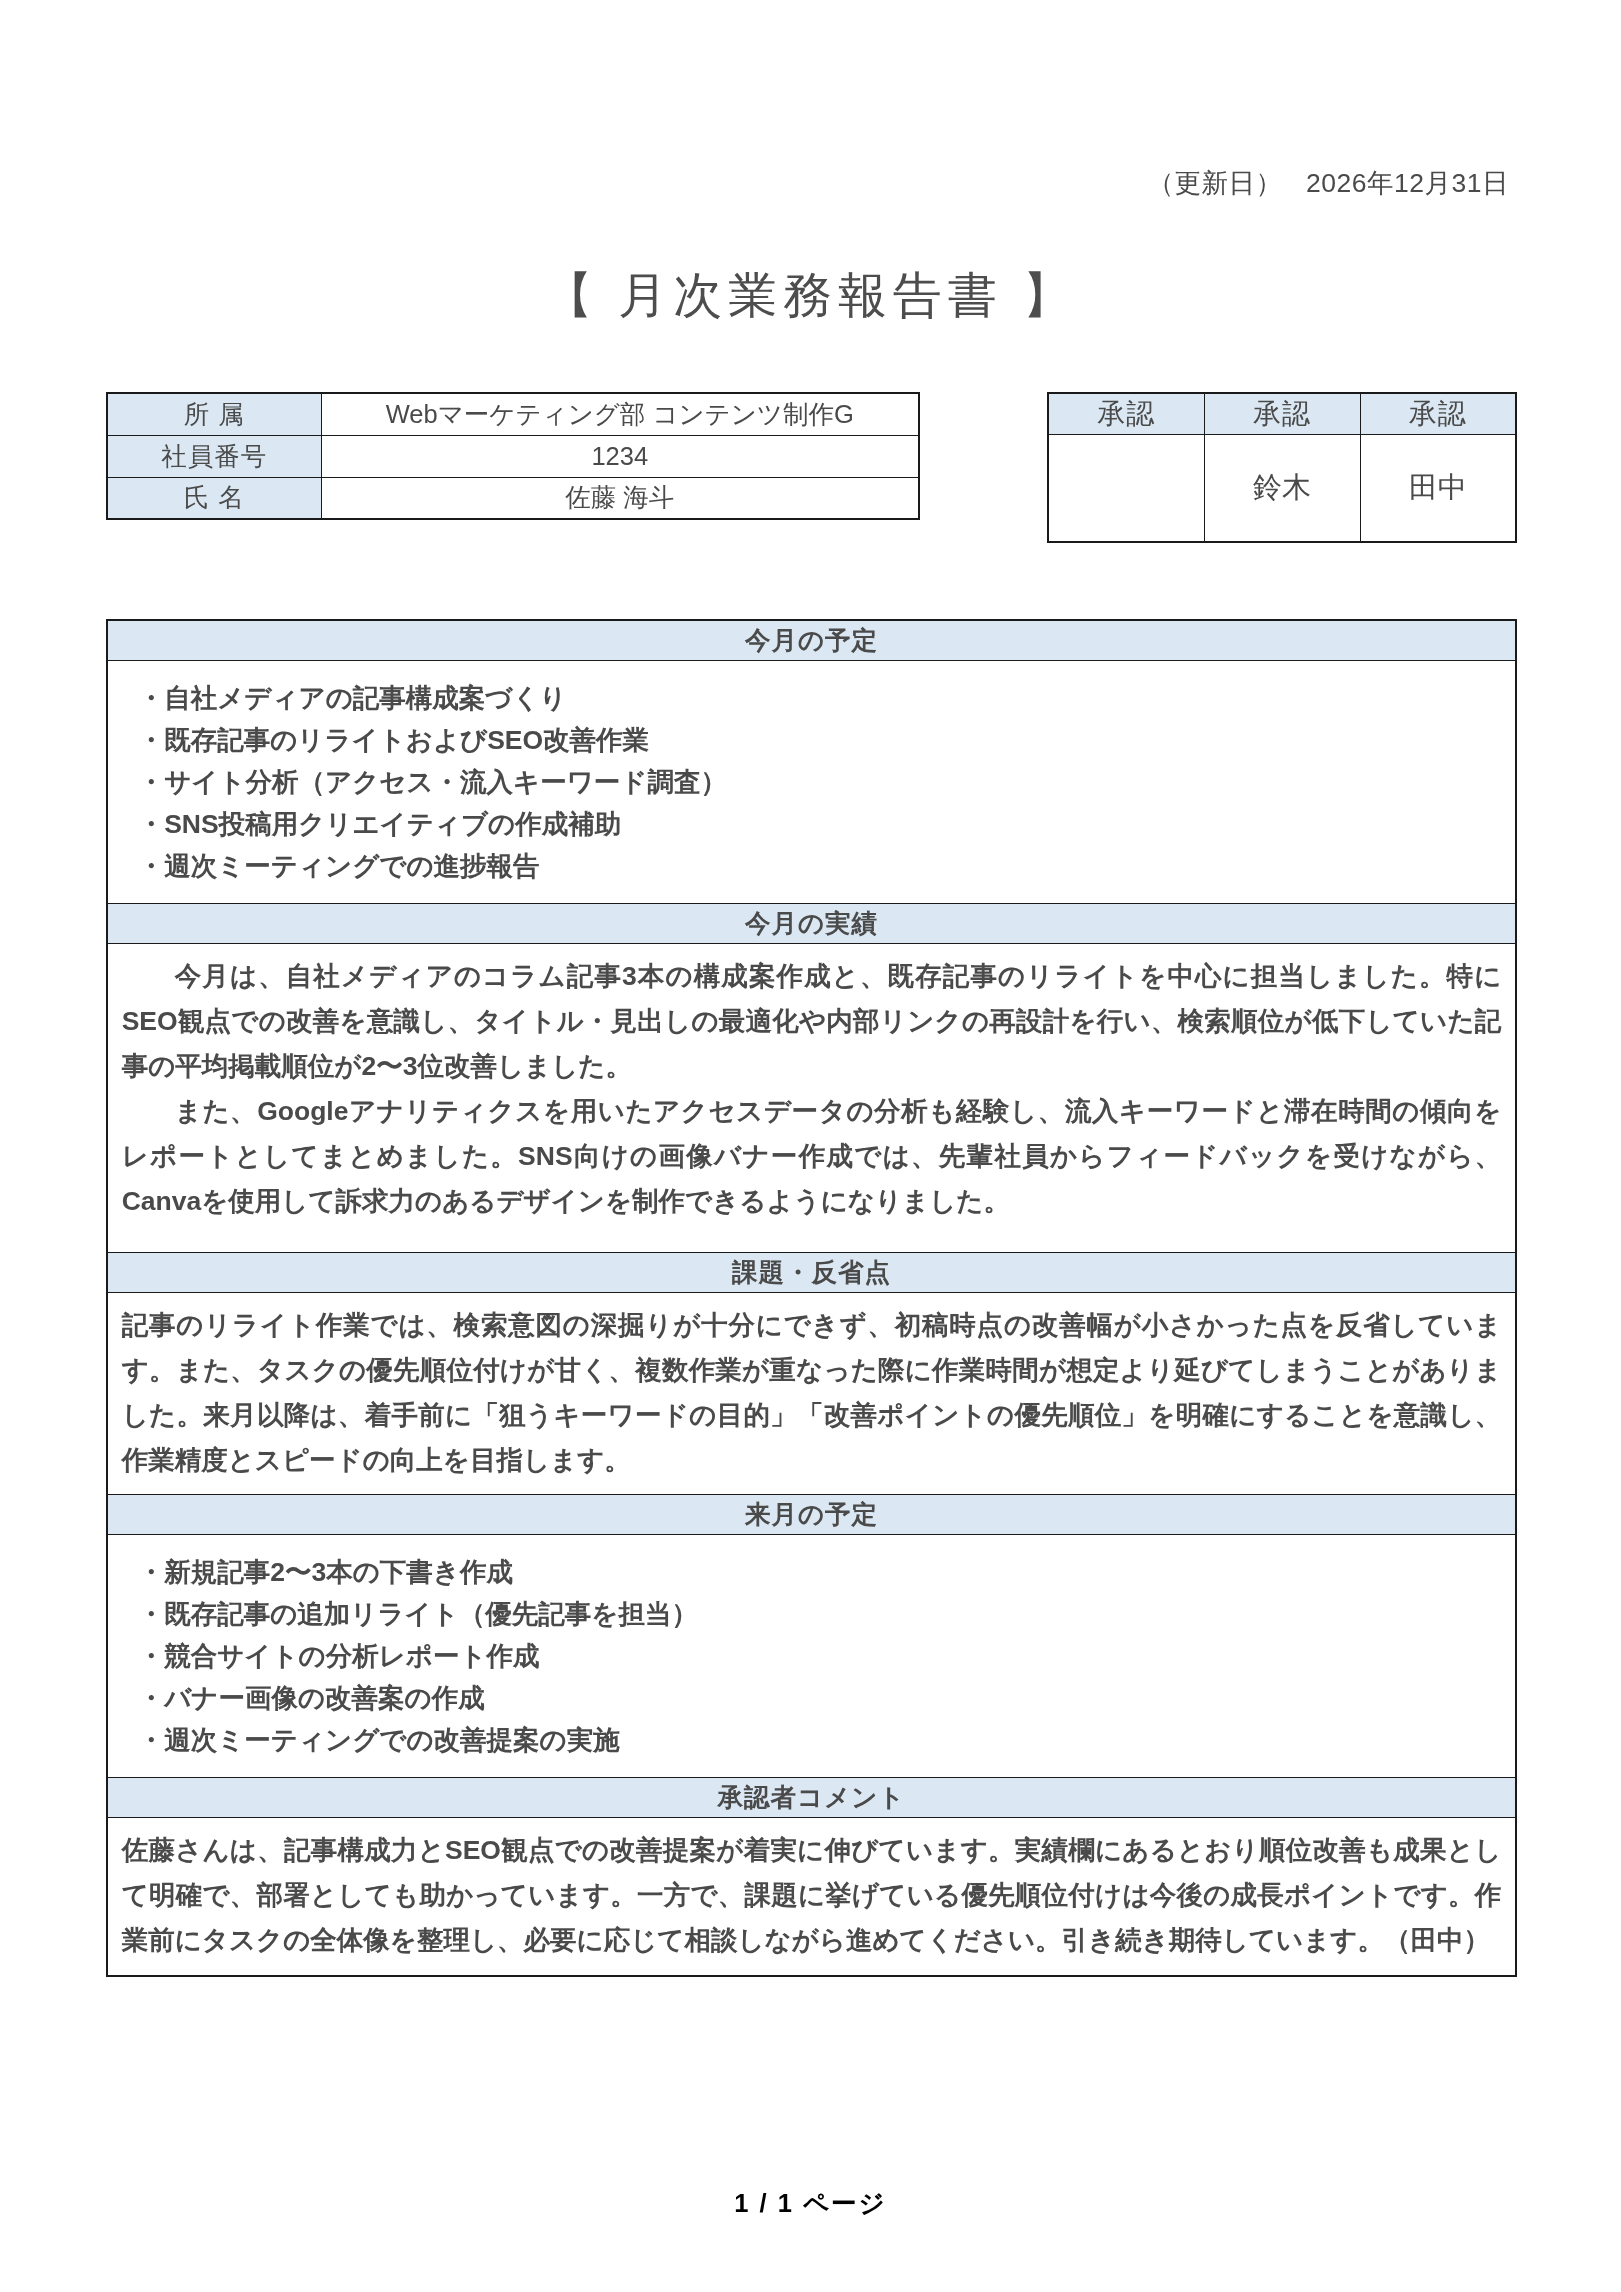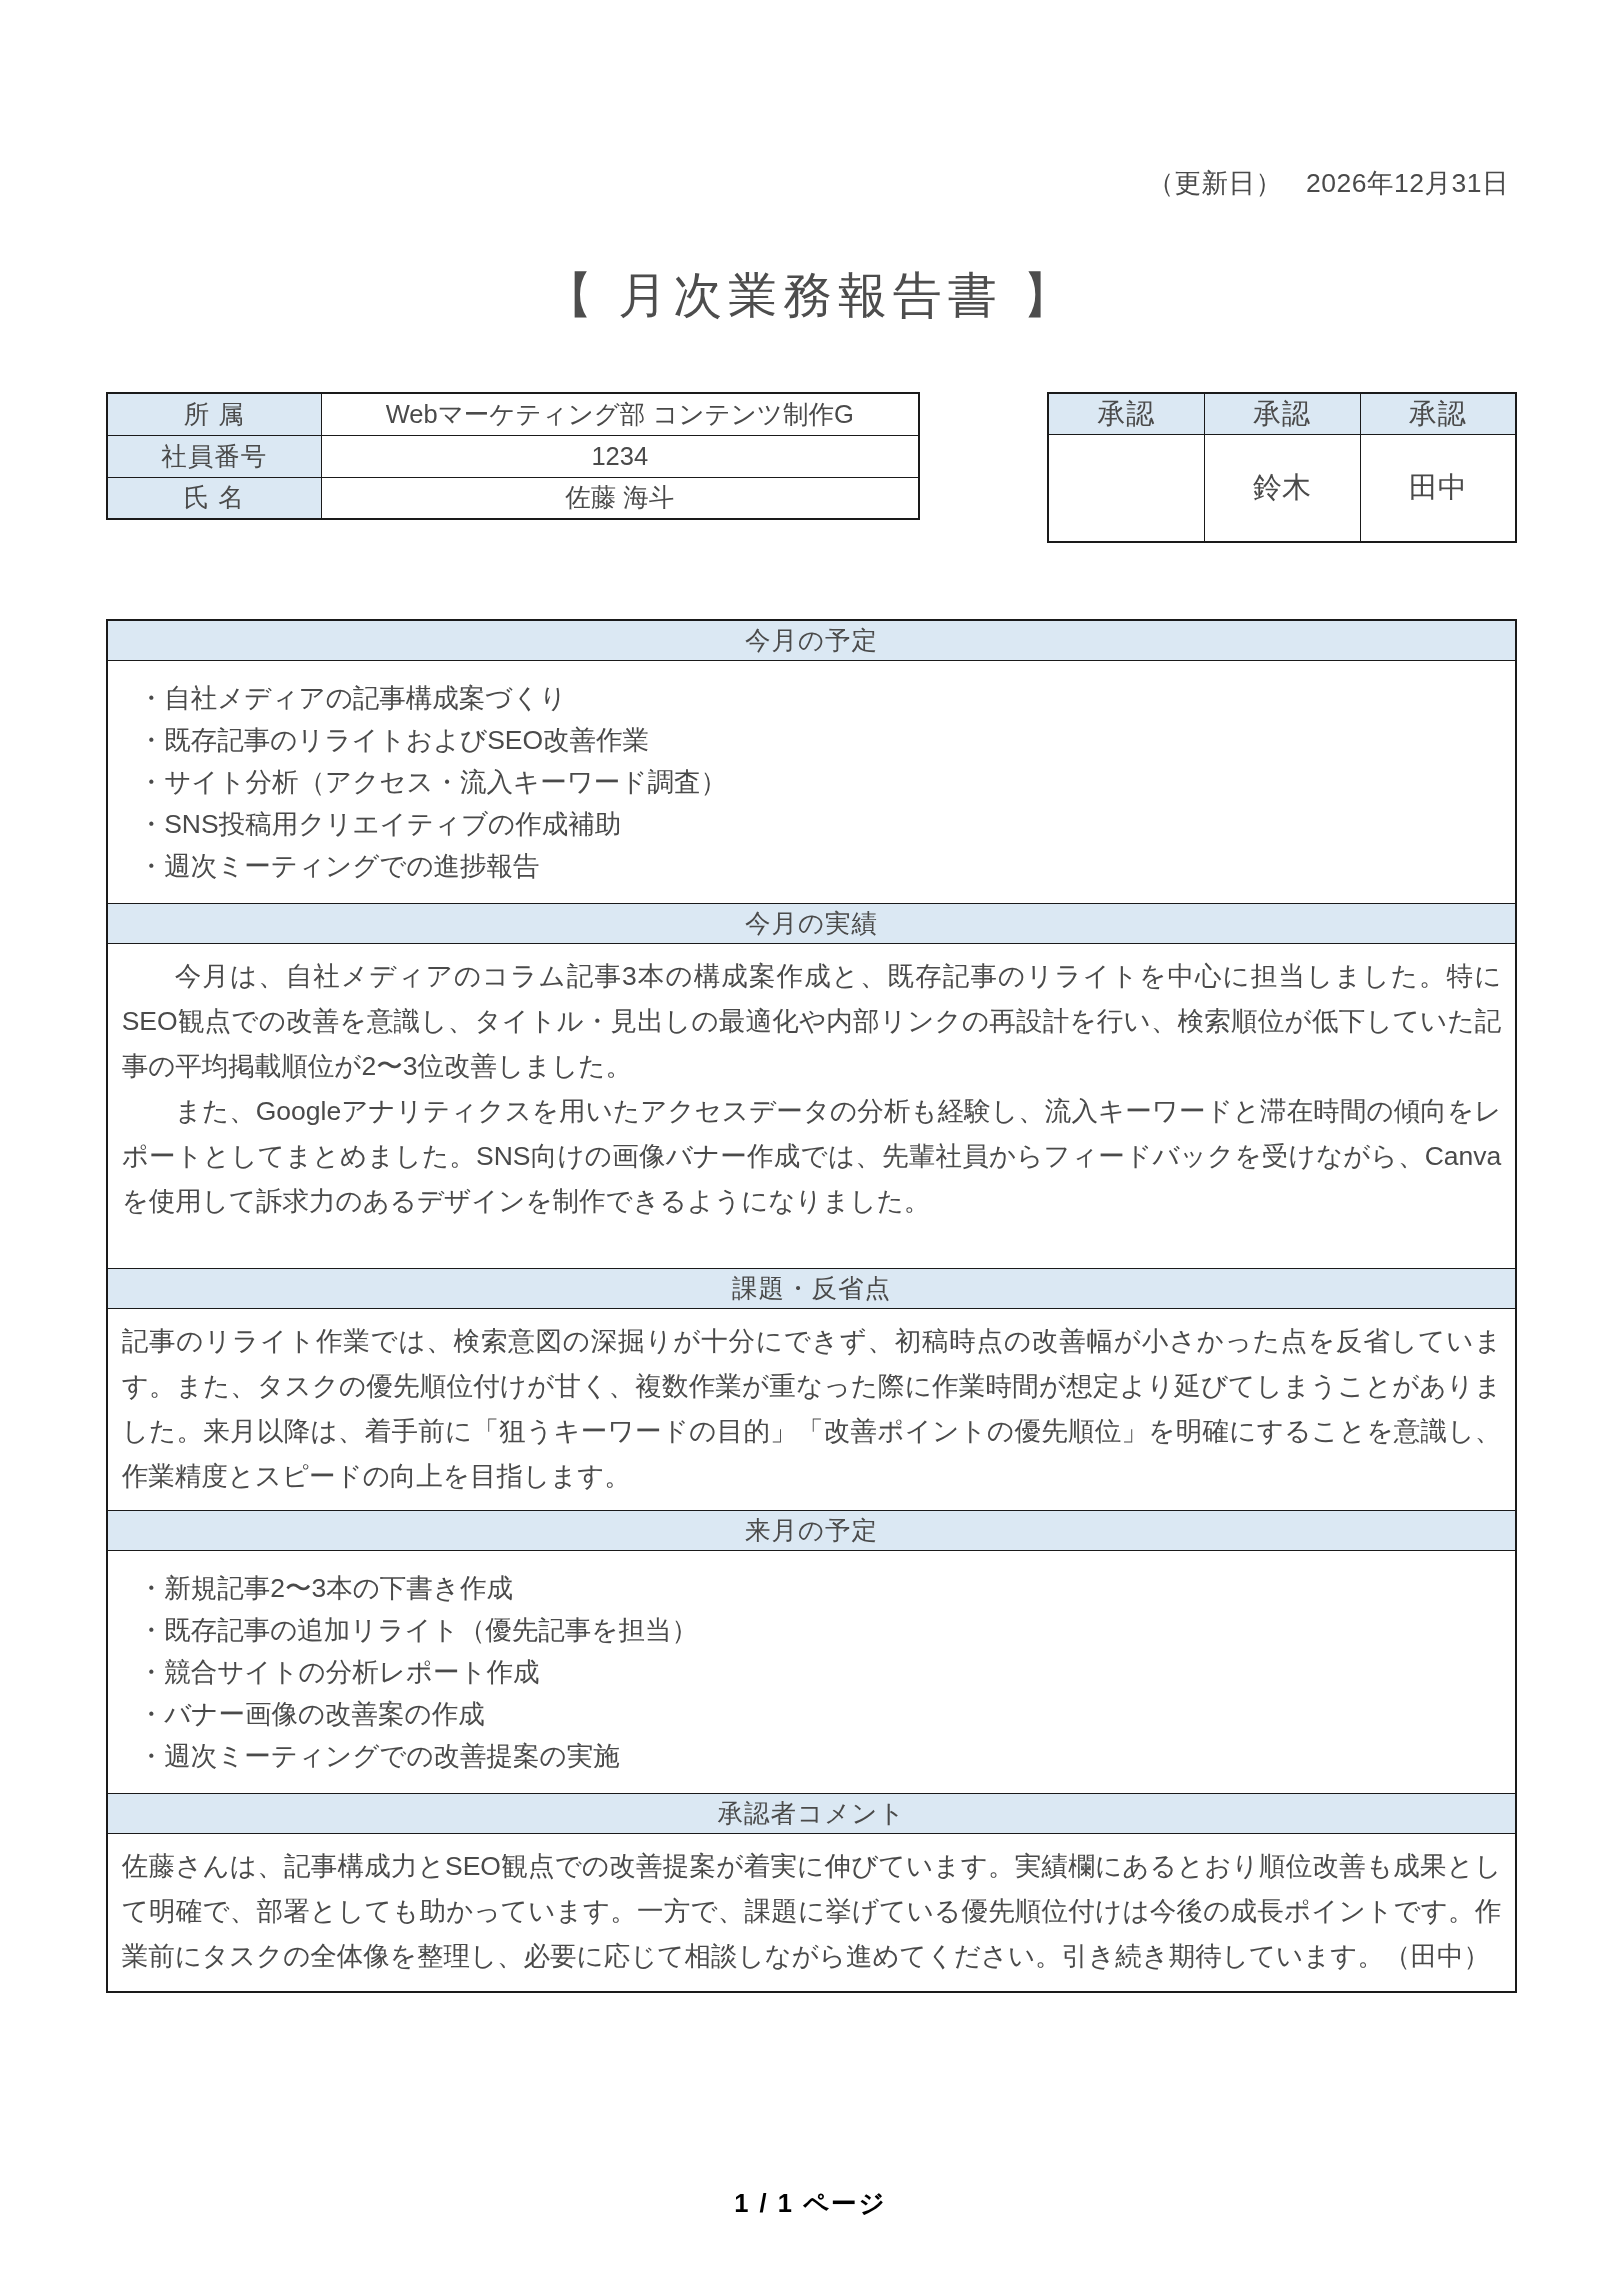--- a/index.html
+++ b/index.html
@@ -115,20 +115,21 @@
   .body-table {
     position: absolute;
     top: 619px;
     left: 106px;
     width: 1411px;
     border: 2px solid #1a1a1a;
   }
   .body-table td {
     border: 1.5px solid #1a1a1a;
     box-sizing: border-box;
+    font-weight: bold;
   }
   .sec-head td {
     background: #dbe8f3;
     text-align: center;
     font-size: 25.5px;
     height: 39px;
     padding: 2px 0;
     letter-spacing: 1px;
     color: #4a4a4a;
   }
@@ -154,21 +155,21 @@
     padding: 9.8px 13.7px 11.8px 13.7px;
   }
   .para-box p {
     margin: 0;
     font-size: 26.5px;
     line-height: 45px;
     text-align: justify;
     text-justify: inter-ideograph;
   }
   .para-box p.indent { text-indent: 2em; }
-  .pad-tall { padding-bottom: 44px; }
+  .pad-tall { padding-bottom: 28px; }
 
   
   .footer {
     position: absolute;
     top: 2186px;
     left: 0;
     width: 1621px;
     text-align: center;
     font-size: 25.5px;
     font-weight: bold;

